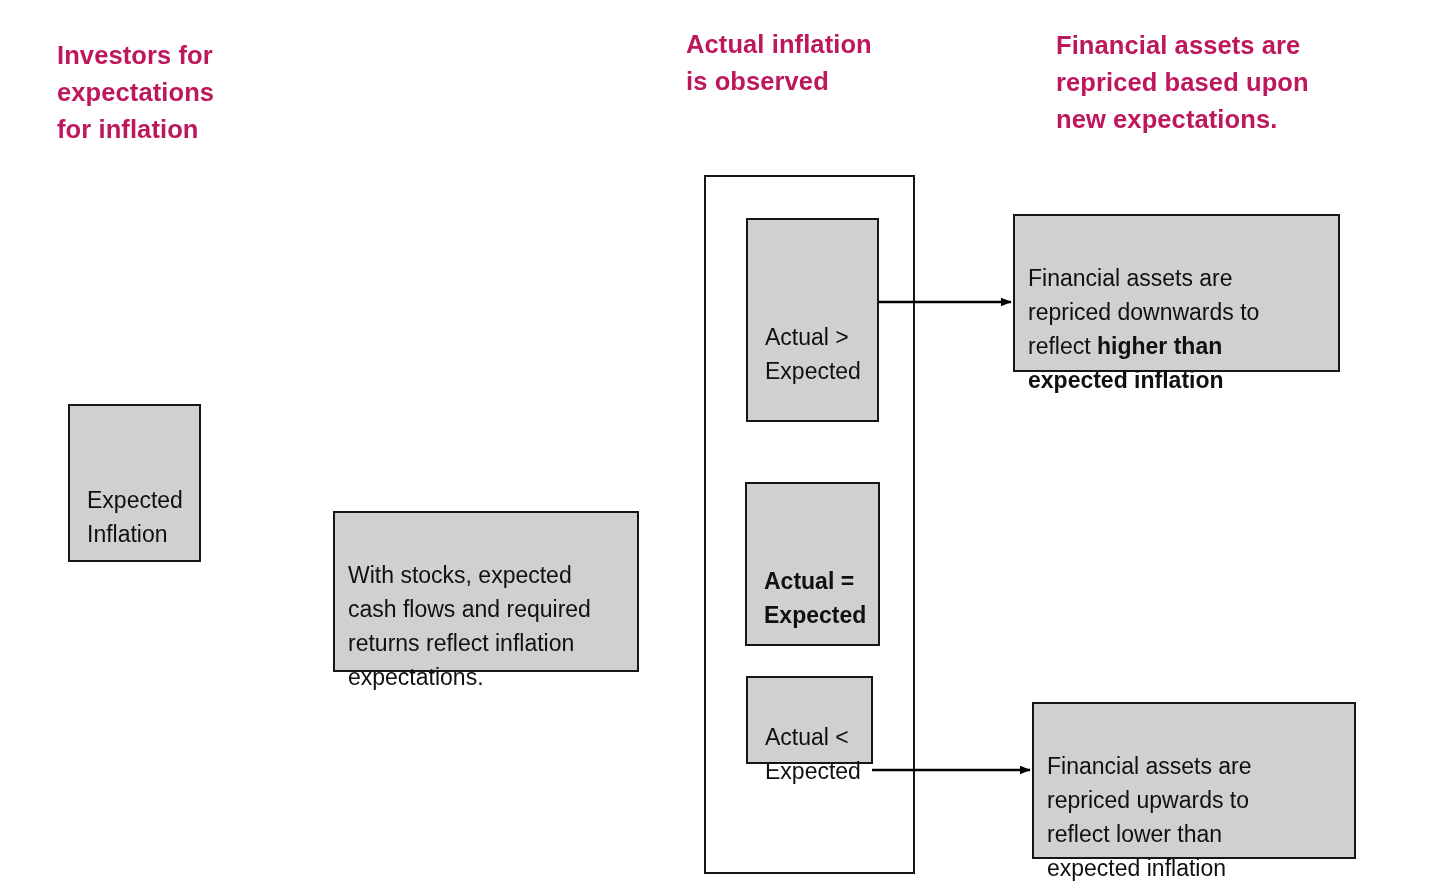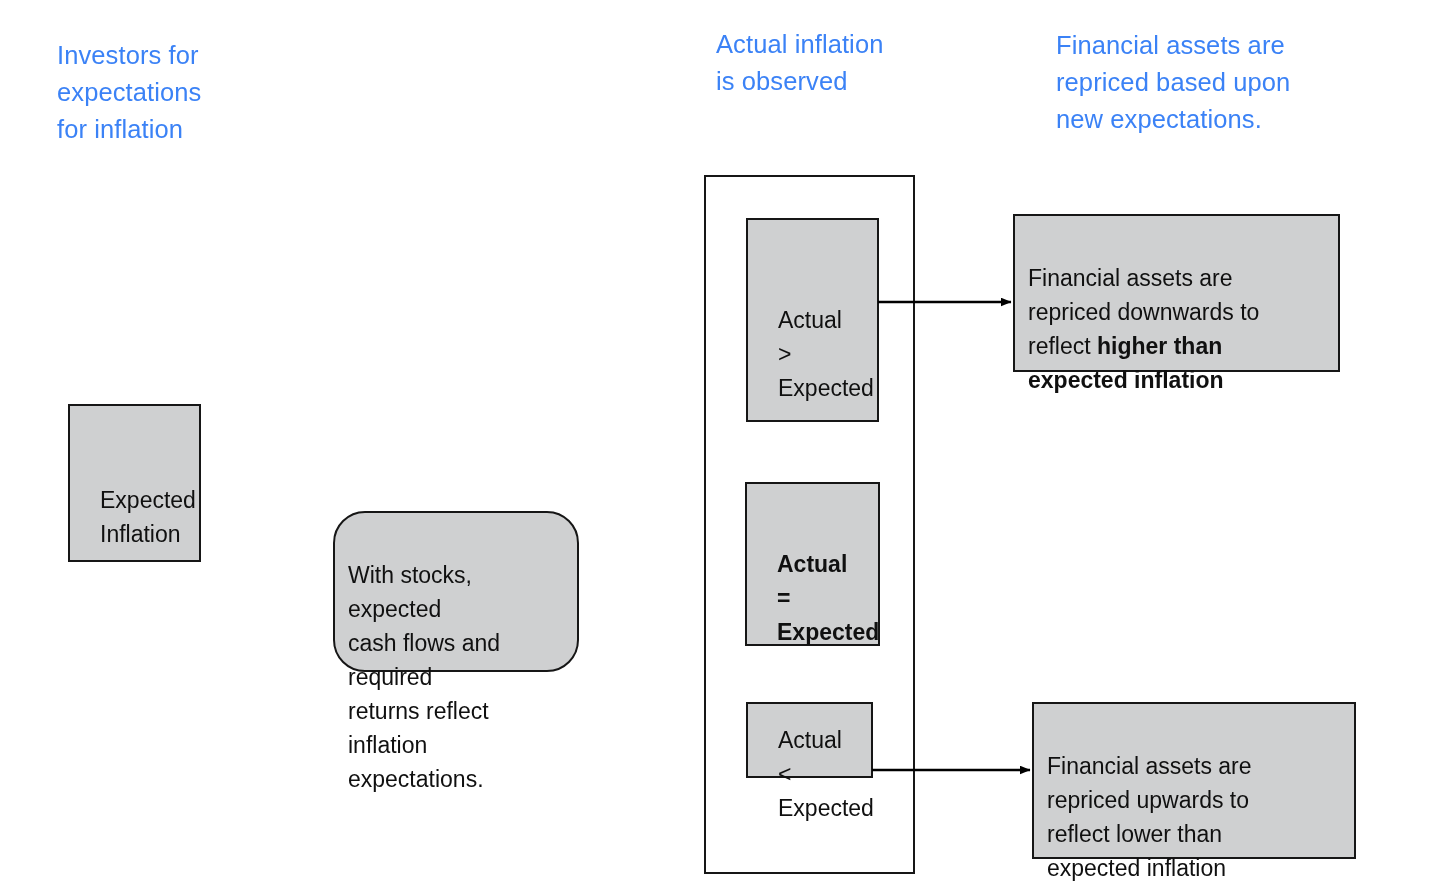--- a/index.html
+++ b/index.html
@@ -18,82 +18,82 @@
   #canvas {
     position: absolute;
     left: 0; top: 0;
     width: 1456px;
     height: 891px;
   }
   .col-header {
     position: absolute;
     font-size: 25.5px;
     line-height: 37px;
-    font-weight: 400;
-    color: #3b82f6;
+    font-weight: 700;
+    color: #be185d;
     white-space: pre-line;
     letter-spacing: 0.1px;
   }
   #hdr-1 { left: 57px;   top: 37px;  width: 270px; }
   #hdr-2 { left: 355px;  top: 32px;  width: 290px; }
-  #hdr-3 { left: 716px;  top: 26px;  width: 300px; }
+  #hdr-3 { left: 686px;  top: 26px;  width: 300px; }
   #hdr-4 { left: 1056px; top: 27px;  width: 330px; }
 
   .gbox {
     position: absolute;
     background: #cfd0d1;
     border: 2px solid #161616;
     box-sizing: border-box;
     font-size: 23px;
     line-height: 34px;
     color: #101010;
     white-space: pre-line;
   }
   .gbox .inner {
     padding: 11px 13px 10px 13px;
   }
   .gbox.center-text .inner {
-    padding: 0 30px;
+    padding: 0 17px;
     height: 100%;
     display: flex;
     flex-direction: column;
     justify-content: center;
     box-sizing: border-box;
   }
 
   
   #box-expected-inflation {
     left: 68px; top: 404px; width: 133px; height: 158px;
   }
 
   
   #box-bonds {
     left: 332px; top: 310px; width: 303px; height: 120px;
   }
   #box-stocks {
-    left: 333px; top: 511px; width: 246px; height: 161px; border-radius: 32px;
+    left: 333px; top: 511px; width: 306px; height: 161px;
   }
 
   
   #outcome-container {
     position: absolute;
     left: 704px; top: 175px;
     width: 211px; height: 699px;
     border: 2px solid #161616;
     box-sizing: border-box;
     background: #ffffff;
   }
   #box-actual-greater {
     left: 746px; top: 218px; width: 133px; height: 204px;
   }
   #box-actual-equal {
     left: 745px; top: 482px; width: 135px; height: 164px; font-weight: bold;
   }
   #box-actual-less {
-    left: 746px; top: 702px; width: 127px; height: 76px;
+    left: 746px; top: 676px; width: 127px; height: 88px;
   }
 
   
   #box-repriced-down {
     left: 1013px; top: 214px; width: 327px; height: 158px;
   }
   #box-repriced-up {
     left: 1032px; top: 702px; width: 324px; height: 157px;
   }
 

